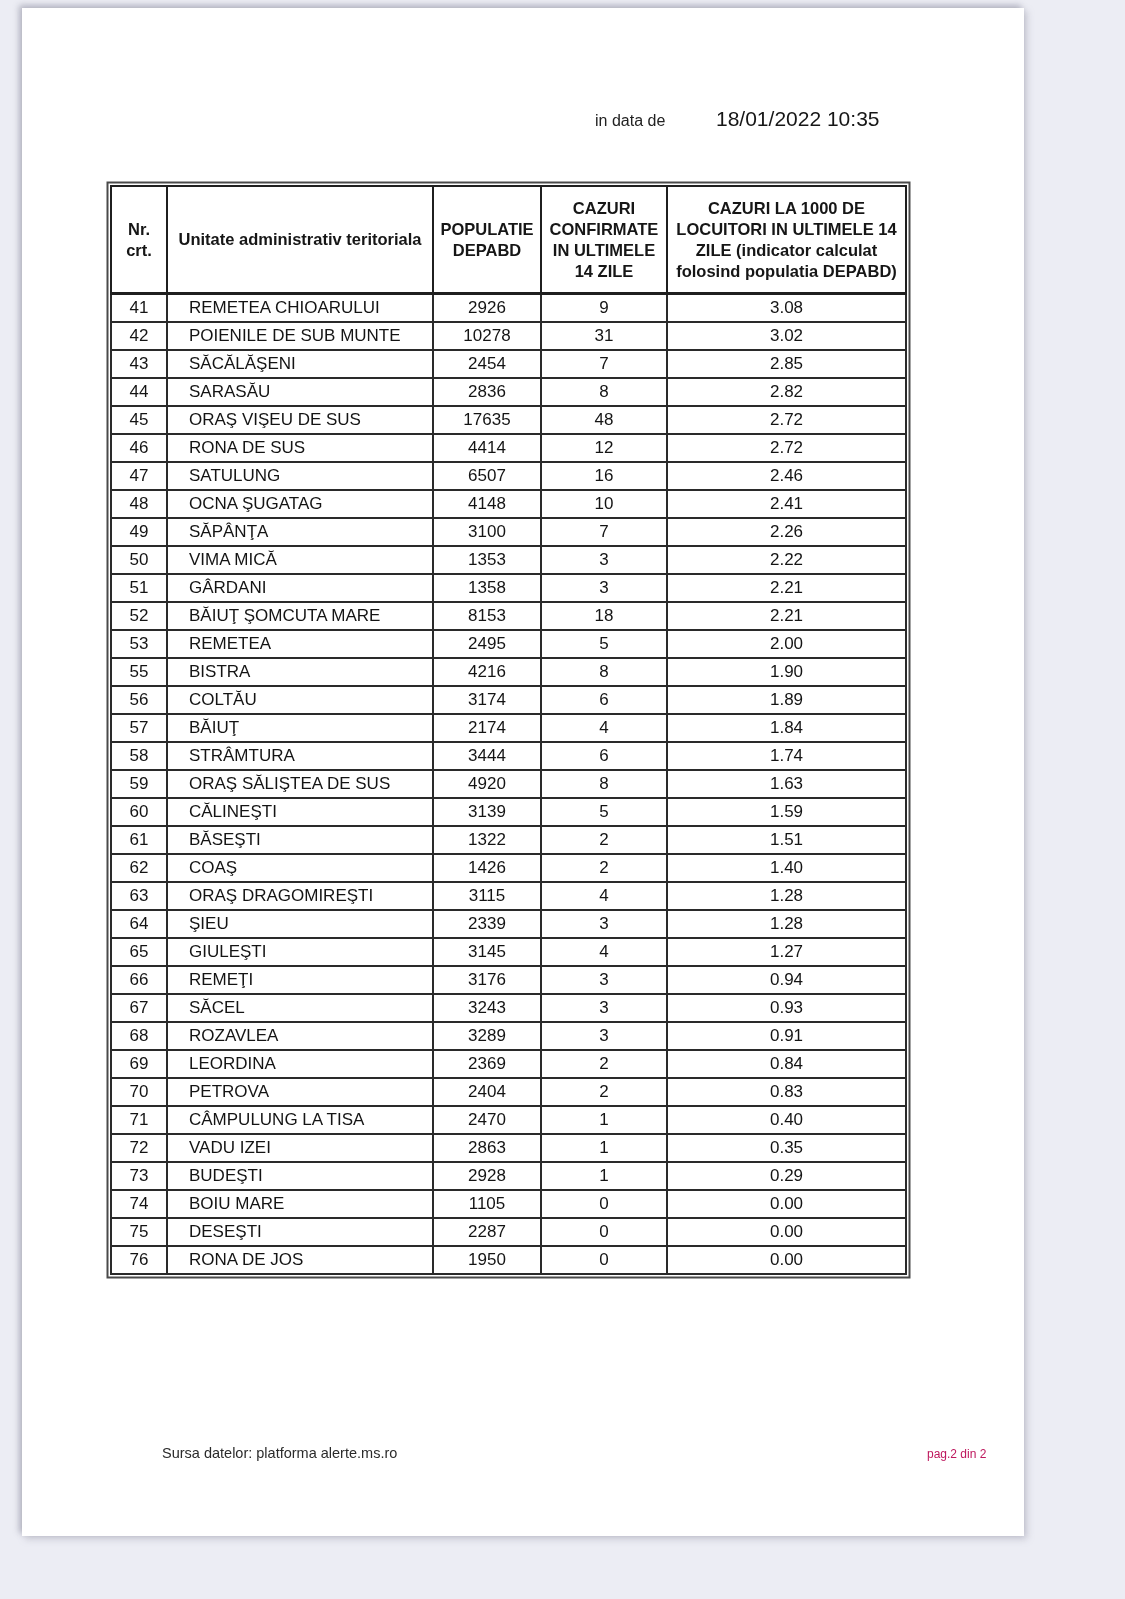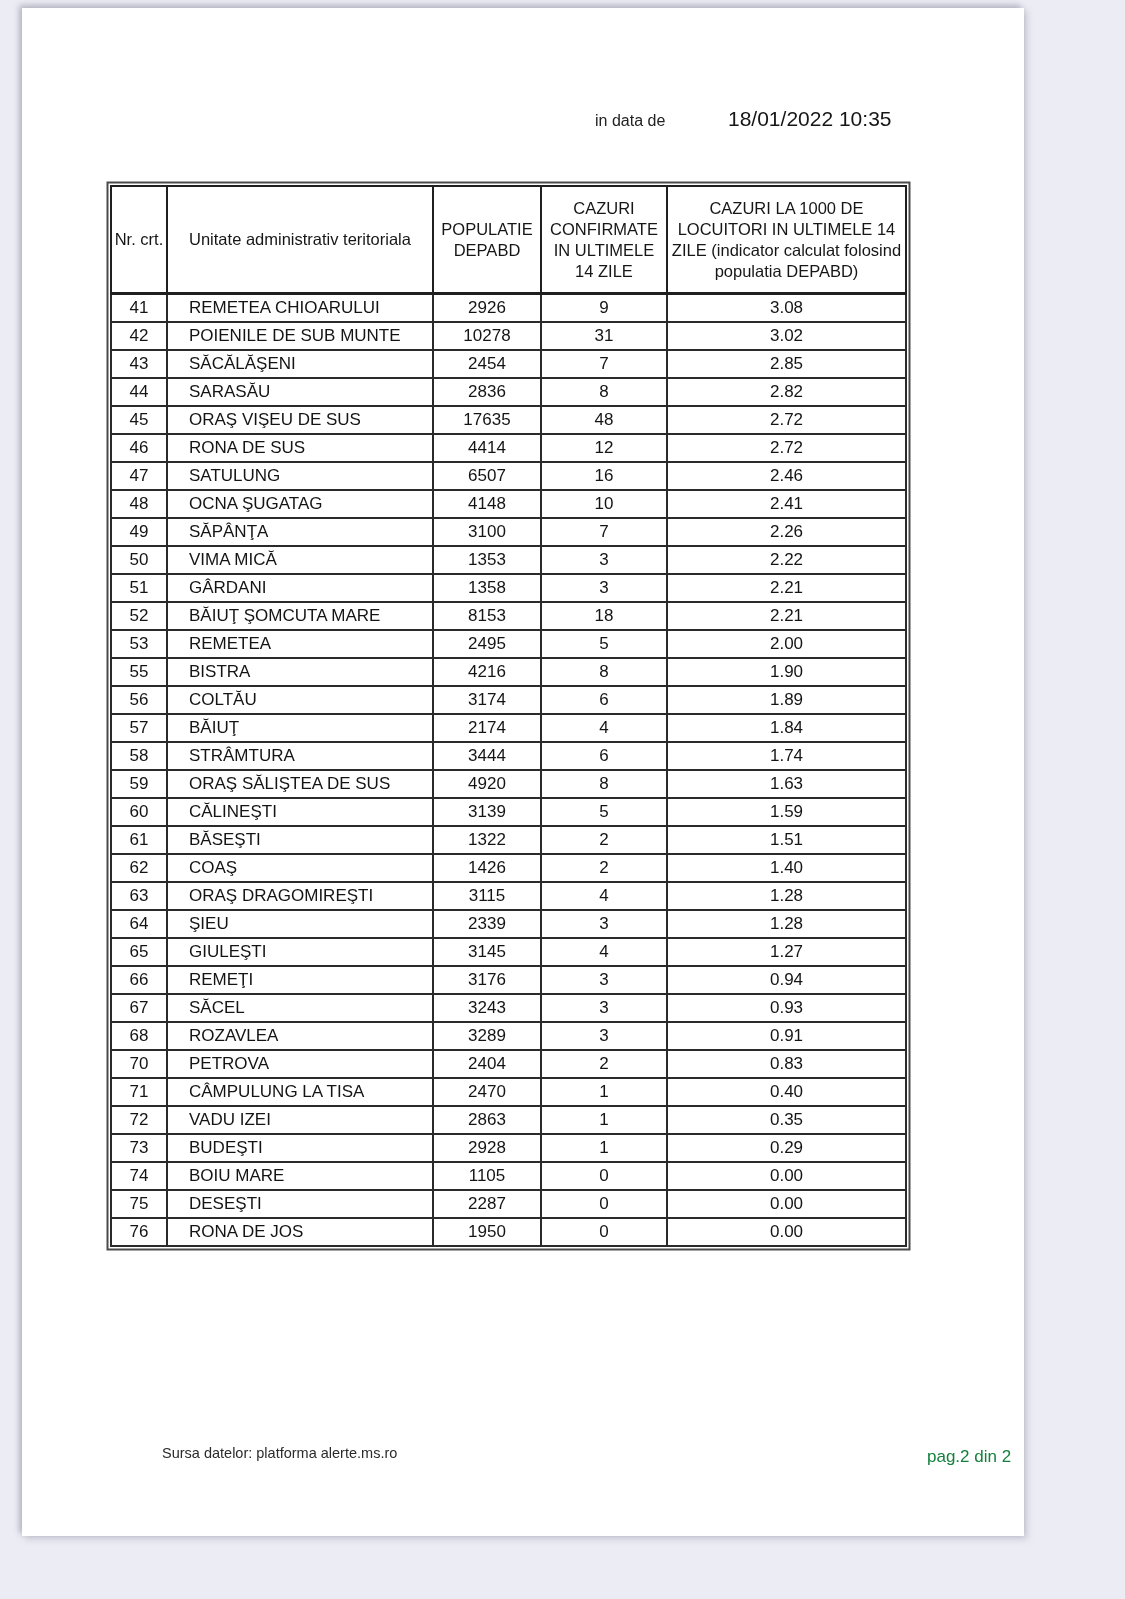--- a/index.html
+++ b/index.html
@@ -16,21 +16,21 @@
     width: 1002px; height: 1528px;
     background: #ffffff;
     box-shadow: -3px -3px 6px rgba(105,105,125,0.40), 3px 3px 7px rgba(130,130,150,0.35);
   }
   .date-label {
     position: absolute; left: 573px; top: 104px;
     font-size: 16px; color: #222;
   }
   .date-value {
     position: absolute; left: 694px; top: 99px;
-    font-size: 21px; color: #161616; margin-left: 12px;
+    font-size: 21px; color: #161616;
   }
   .tablewrap {
     position: absolute; left: 88px; top: 177px;
   }
   table.covid {
     border-collapse: collapse;
     table-layout: fixed;
     width: 795px;
     
     box-shadow: 0 0 0 1.5px #ffffff, 0 0 0 3.5px #4a4a4a;
@@ -38,21 +38,21 @@
   table.covid col.w0 { width: 56px; }
   table.covid col.w1 { width: 266px; }
   table.covid col.w2 { width: 108px; }
   table.covid col.w3 { width: 126px; }
   table.covid col.w4 { width: 239px; }
   table.covid thead th {
     height: 105px;
     border: 2px solid #1f1f1f;
     border-bottom: 3px solid #1f1f1f;
     font-size: 16.5px;
-    font-weight: 400;
+    font-weight: 700;
     line-height: 21px;
     text-align: center;
     vertical-align: middle;
     padding: 0 2px;
     color: #161616;
   }
   table.covid tbody td {
     height: 26px;
     border: 2px solid #2a2a2a;
     font-size: 17px;
@@ -67,21 +67,21 @@
   table.covid tbody td.c1 {
     text-align: left;
     padding-left: 21px;
   }
   .footer-source {
     position: absolute; left: 92px; top: 1437px;
     font-size: 14.5px; color: #2b2b2b; margin-left: 48px;
   }
   .footer-page {
     position: absolute; left: 905px; top: 1439px;
-    font-size: 17px; color: #15803d;
+    font-size: 12px; color: #be185d;
   }
 </style>
 </head>
 <body>
 
 <div class="page">
 
   <span class="date-label">in data de</span>
   <span class="date-value">18/01/2022 10:35</span>
 
@@ -287,20 +287,27 @@
             <td class="c4">0.93</td>
           </tr>
           <tr>
             <td class="c0">68</td>
             <td class="c1">ROZAVLEA</td>
             <td class="c2">3289</td>
             <td class="c3">3</td>
             <td class="c4">0.91</td>
           </tr>
           <tr>
+            <td class="c0">69</td>
+            <td class="c1">LEORDINA</td>
+            <td class="c2">2369</td>
+            <td class="c3">2</td>
+            <td class="c4">0.84</td>
+          </tr>
+          <tr>
             <td class="c0">70</td>
             <td class="c1">PETROVA</td>
             <td class="c2">2404</td>
             <td class="c3">2</td>
             <td class="c4">0.83</td>
           </tr>
           <tr>
             <td class="c0">71</td>
             <td class="c1">CÂMPULUNG LA TISA</td>
             <td class="c2">2470</td>

